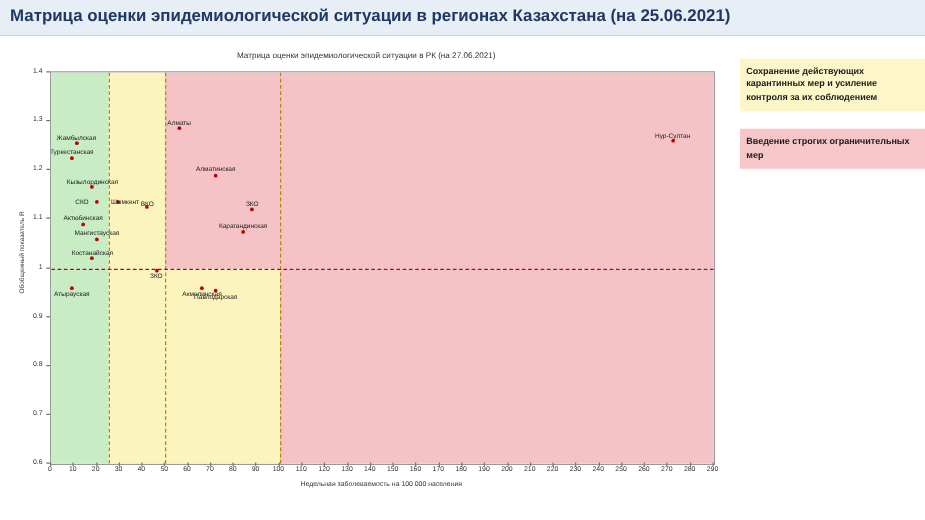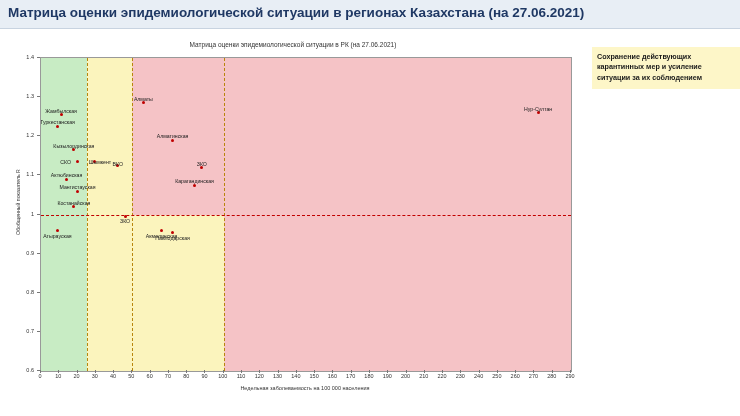--- a/index.html
+++ b/index.html
@@ -164,21 +164,21 @@
     line-height: 1.45;
   }
   .lg-green { background: #d4f0d0; }
   .lg-yellow { background: #fdf6c8; }
   .lg-red { background: #f6c6c8; }
 </style>
 </head>
 <body>
 
 <div id="header">
-  <div id="header-title">Матрица оценки эпидемиологической ситуации в регионах Казахстана (на 27.06.2021)</div>
+  <div id="header-title">Матрица оценки эпидемиологической ситуации в регионах Казахстана (на 25.06.2021)</div>
 </div>
 
 <div id="content">
 
   <div id="chart-panel">
     <div id="chart-title">Матрица оценки эпидемиологической ситуации в РК (на 27.06.2021)</div>
     <div id="plot">
         <div class="zone" style="left: 0px; top: 0px; width: 45.6897px; height: 156.5px; background: rgb(200, 236, 196);"></div>
         <div class="zone" style="left: 45.6897px; top: 0px; width: 45.6897px; height: 156.5px; background: rgb(251, 244, 189);"></div>
         <div class="zone" style="left: 91.3793px; top: 0px; width: 438.621px; height: 156.5px; background: rgb(245, 195, 198);"></div>
@@ -304,17 +304,20 @@
       <div class="tickmark-y" style="top: 106.25px;"></div>
       <div class="ytick" style="top: 106.25px;">1.2</div>
       <div class="tickmark-y" style="top: 67.125px;"></div>
       <div class="ytick" style="top: 67.125px;">1.3</div>
       <div class="tickmark-y" style="top: 28px;"></div>
       <div class="ytick" style="top: 28px;">1.4</div>
     </div>
 
   <div id="legend">
     <div class="legend-item lg-yellow">
-      <span>Сохранение действующих карантинных мер и усиление ситуации за их соблюдением</span>
+      <span>Сохранение действующих карантинных мер и усиление контроля за их соблюдением</span>
+    </div>
+    <div class="legend-item lg-red">
+      <span>Введение строгих ограничительных мер</span>
     </div>
   </div>
 
 </div>
 
 </body></html>

